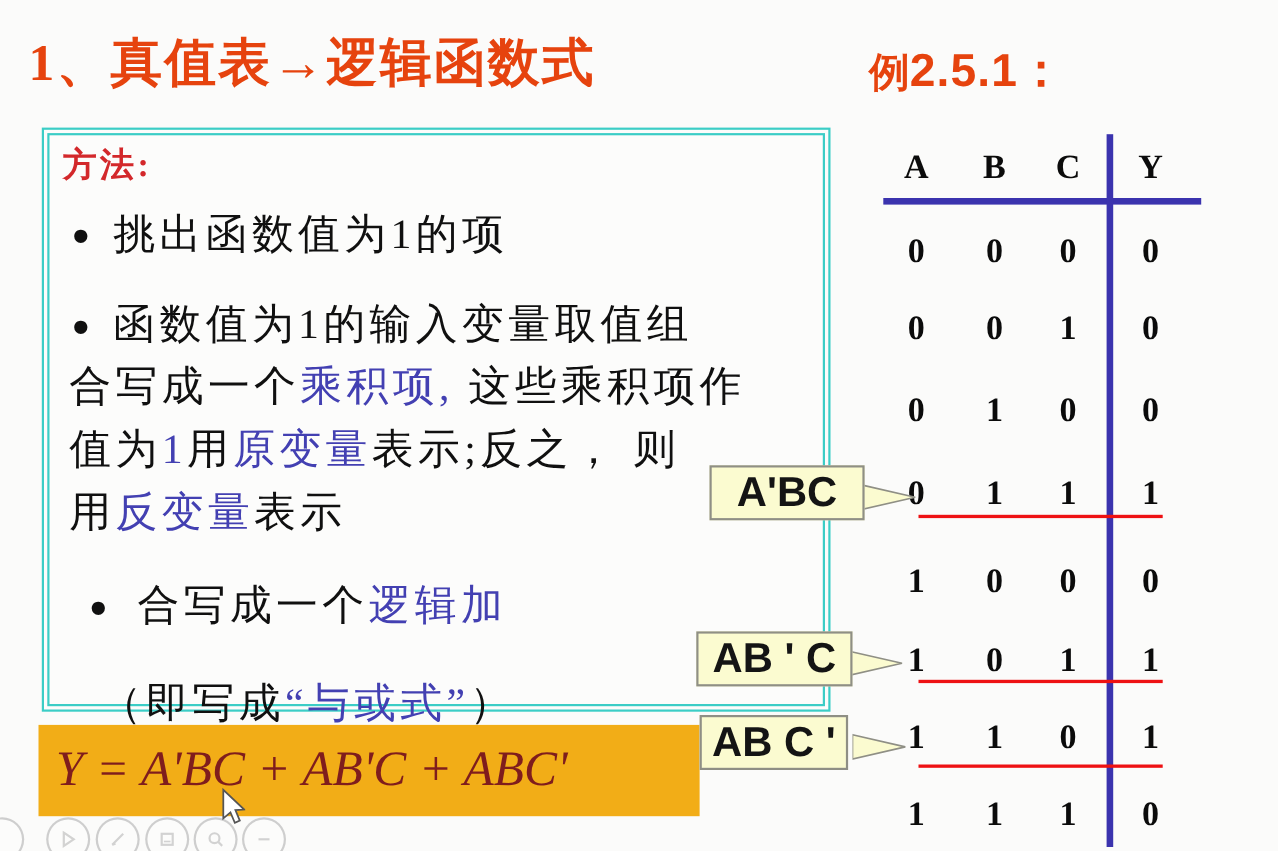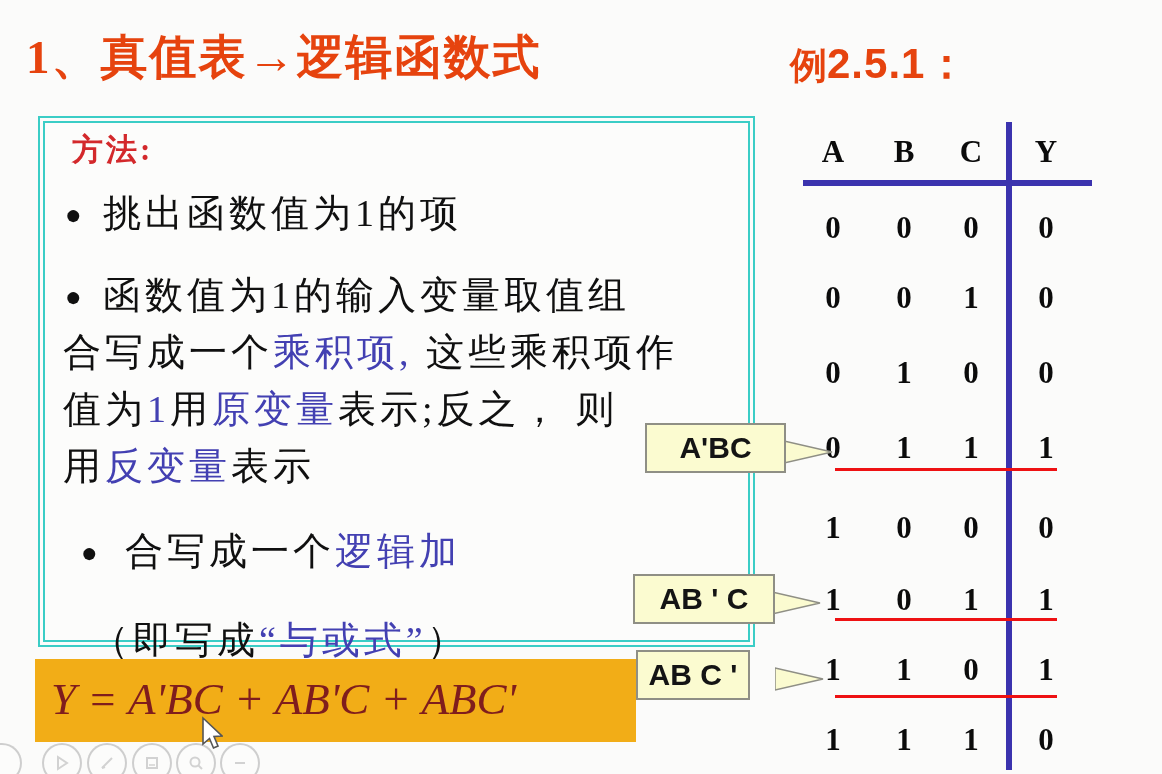--- a/index.html
+++ b/index.html
@@ -20,21 +20,21 @@
   .example .num{
     font-family:"Liberation Sans","DejaVu Sans",sans-serif;
     font-size:42px; font-weight:bold; letter-spacing:1px;
   }
   
   .method-box{
     position:absolute; left:38px; top:116px; width:717px; height:531px;
     border:7px double #3bcdc6; background:#fcfcfb; box-sizing:border-box; z-index:1;
   }
   .mb-heading{
-    margin:6px 0 0 27px; font-size:31px; font-weight:bold;
+    margin:6px 0 0 12px; font-size:31px; font-weight:bold;
     color:#d3282b; letter-spacing:3px;
   }
   .bullets{ margin-left:18px; font-size:38px; line-height:57px; color:#101010; letter-spacing:4px; }
   .bl{ position:relative; }
   .b1{ margin-top:14px; padding-left:40px; }
   .b2{ margin-top:25px; }
   .b2 .first{ padding-left:40px; }
   .b3{ margin-top:28px; }
   .b3 .first{ padding-left:62px; }
   .b3 .second{ padding-left:28px;margin-top:32px; }
@@ -49,21 +49,21 @@
   }
   .trow span{ display:block; text-align:center; }
   .ca{ width:76px; } .cb{ width:66px; } .cc{ width:68px; } .cy{ width:82px; }
   .hline{ position:absolute; left:8px; top:52px; width:289px; height:6px; background:#3b33ae; z-index:2; }
   .vline{ position:absolute; left:211px; top:-6px; width:6px; height:648px; background:#3b33ae; z-index:2; }
   .rline{ position:absolute; left:40px; width:222px; height:3px; background:#ee1113; z-index:3; }
   
   .callout{
     position:absolute; background:#fbfbd0; border:2px solid #8f8f85;
     font-family:"Liberation Sans","DejaVu Sans",sans-serif;
-    font-size:30px; font-weight:bold; color:#141414;
+    font-size:38px; font-weight:bold; color:#141414;
     display:flex; align-items:center; justify-content:center;
     box-sizing:border-box; z-index:5; white-space:pre;
   }
   .tail{ position:absolute; z-index:4; }
   
   .formula{
     position:absolute; left:35px; top:659px; width:601px; height:83px;
     background:#f2ad17; z-index:1;
   }
   .formula-text{
@@ -194,21 +194,21 @@
     <polygon points="0,4 48,15 0,26" fill="#fbfbd0" stroke="#8f8f85" stroke-width="1.5"></polygon>
   </svg>
 
   <div class="callout" style="left:633px; top:574px; width:142px; height:50px;">
     <span>AB ' C</span>
   </div>
   <svg class="tail" style="left:772px; top:588px;" width="50" height="30">
     <polygon points="0,4 48,15 0,26" fill="#fbfbd0" stroke="#8f8f85" stroke-width="1.5"></polygon>
   </svg>
 
-  <div class="callout" style="left:636px; top:650px; width:114px; height:50px;">
+  <div class="callout" style="left:636px; top:650px; width:135px; height:50px;">
     <span>AB C '</span>
   </div>
   <svg class="tail" style="left:775px; top:664px;" width="50" height="30">
     <polygon points="0,4 48,15 0,26" fill="#fbfbd0" stroke="#8f8f85" stroke-width="1.5"></polygon>
   </svg>
 
   <div class="formula">
     <div class="formula-text">Y = A'BC + AB'C + ABC'</div>
   </div>
 

